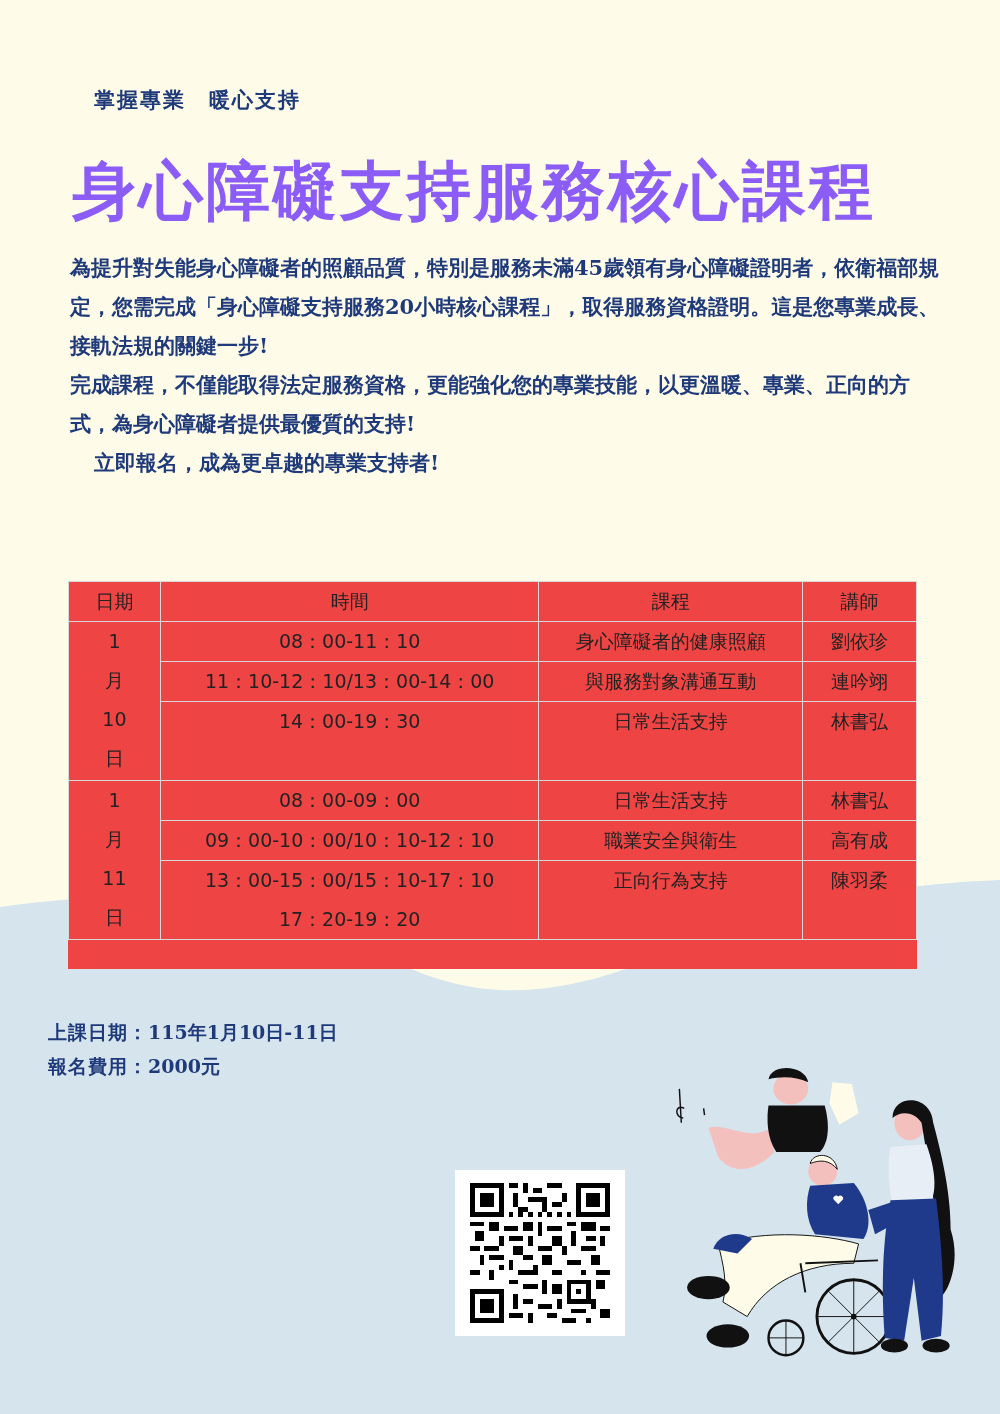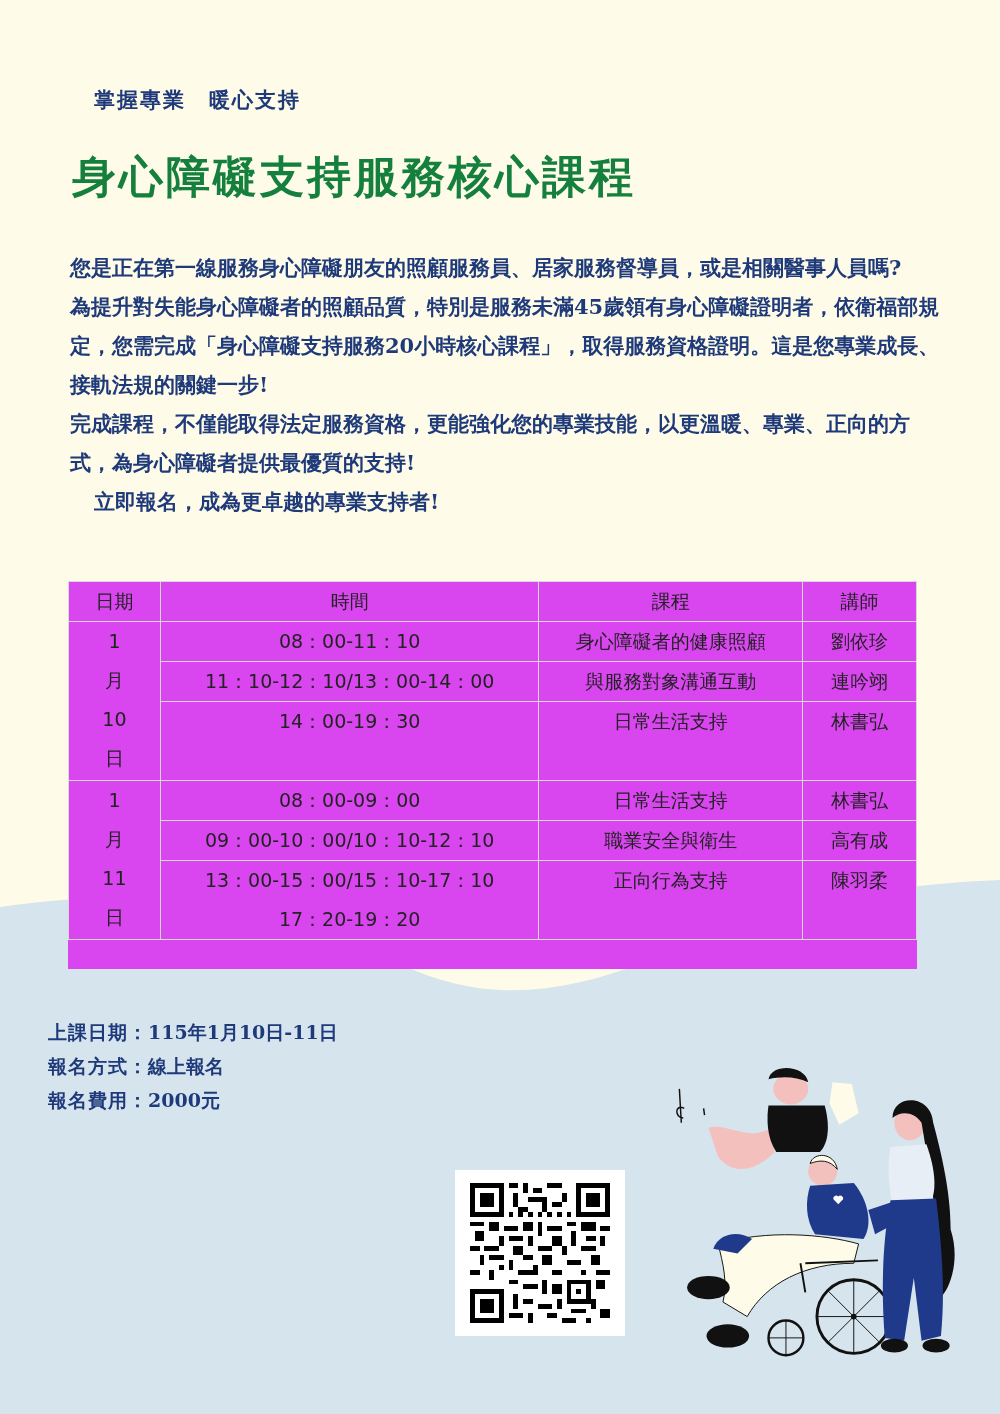--- a/index.html
+++ b/index.html
@@ -11,34 +11,34 @@
   }
   .bg-wave { position: absolute; left: 0; top: 0; width: 1000px; height: 1414px; z-index: 0; }
   .layer { position: relative; z-index: 1; }
 
   .tagline {
     position: absolute; left: 94px; top: 86px;
     font-size: 21px; font-weight: bold; letter-spacing: 2px; color: #1f3a7a;
   }
   .title {
     position: absolute; left: 72px; top: 148px;
-    font-size: 44px; font-weight: bold; letter-spacing: 3px; color: #15803d;
+    font-size: 64px; font-weight: bold; letter-spacing: 3px; color: #8b5cf6;
     white-space: nowrap;
     text-align: center;
   }
   .intro {
     position: absolute; left: 70px; top: 248px; width: 870px;
     font-size: 21px; font-weight: bold; line-height: 39px; color: #1f3a7a;
   }
   .intro p { margin: 0; }
   .intro .indent { padding-left: 8px; margin-left: 16px; }
 
   .schedule-wrap {
     position: absolute; left: 68px; top: 581px; width: 849px; height: 388px;
-    background: #d946ef;
+    background: #ef4444;
   }
   table.schedule {
     border-collapse: collapse; width: 849px;
     font-family: "DejaVu Sans", "Liberation Sans", sans-serif;
     font-size: 19px; color: #222;
   }
   table.schedule th, table.schedule td {
     border: 1.5px solid #d8d8d8; text-align: center; padding: 0;
     font-weight: normal; vertical-align: top;
   }
@@ -72,21 +72,20 @@
 <svg class="bg-wave" viewBox="0 0 1000 1414" xmlns="http://www.w3.org/2000/svg">
   <rect x="0" y="0" width="1000" height="1414" fill="#fefce8"></rect>
   <path d="M0,907 C80,895 180,893 260,905 C340,920 400,985 500,990 C610,995 700,930 800,905 C880,888 950,882 1000,880 L1000,1414 L0,1414 Z" fill="#d6e4ee"></path>
 </svg>
 
 <div class="layer">
   <div class="tagline">掌握專業　暖心支持</div>
   <div class="title">身心障礙支持服務核心課程</div>
 
   <div class="intro">
-    <p>您是正在第一線服務身心障礙朋友的照顧服務員、居家服務督導員，或是相關醫事人員嗎?</p>
     <p>為提升對失能身心障礙者的照顧品質，特別是服務未滿45歲領有身心障礙證明者，依衛福部規定，您需完成「身心障礙支持服務20小時核心課程」，取得服務資格證明。這是您專業成長、接軌法規的關鍵一步!</p>
     <p>完成課程，不僅能取得法定服務資格，更能強化您的專業技能，以更溫暖、專業、正向的方式，為身心障礙者提供最優質的支持!</p>
     <p class="indent">立即報名，成為更卓越的專業支持者!</p>
   </div>
 
   <div class="schedule-wrap">
     <table class="schedule">
       <thead>
         <tr>
           <th class="col-date">日期</th>
@@ -142,21 +141,20 @@
           </td>
           <td>正向行為支持</td>
           <td>陳羽柔</td>
         </tr>
       </tbody>
     </table>
   </div>
 
   <div class="info">
     <div class="info-row"><span class="info-label">上課日期：</span><span>115年1月10日-11日</span></div>
-    <div class="info-row"><span class="info-label">報名方式：</span><span>線上報名</span></div>
     <div class="info-row"><span class="info-label">報名費用：</span><span>2000元</span></div>
   </div>
 
   <div class="qr-box">
     <svg width="140" height="140" viewBox="0 0 29 29" xmlns="http://www.w3.org/2000/svg" shape-rendering="crispEdges">
       <rect width="29" height="29" fill="#fff"></rect>
 
       <g fill="#000">
         <rect x="0" y="0" width="7" height="7"></rect>
           <rect x="1" y="1" width="5" height="5" fill="#fff"></rect>

